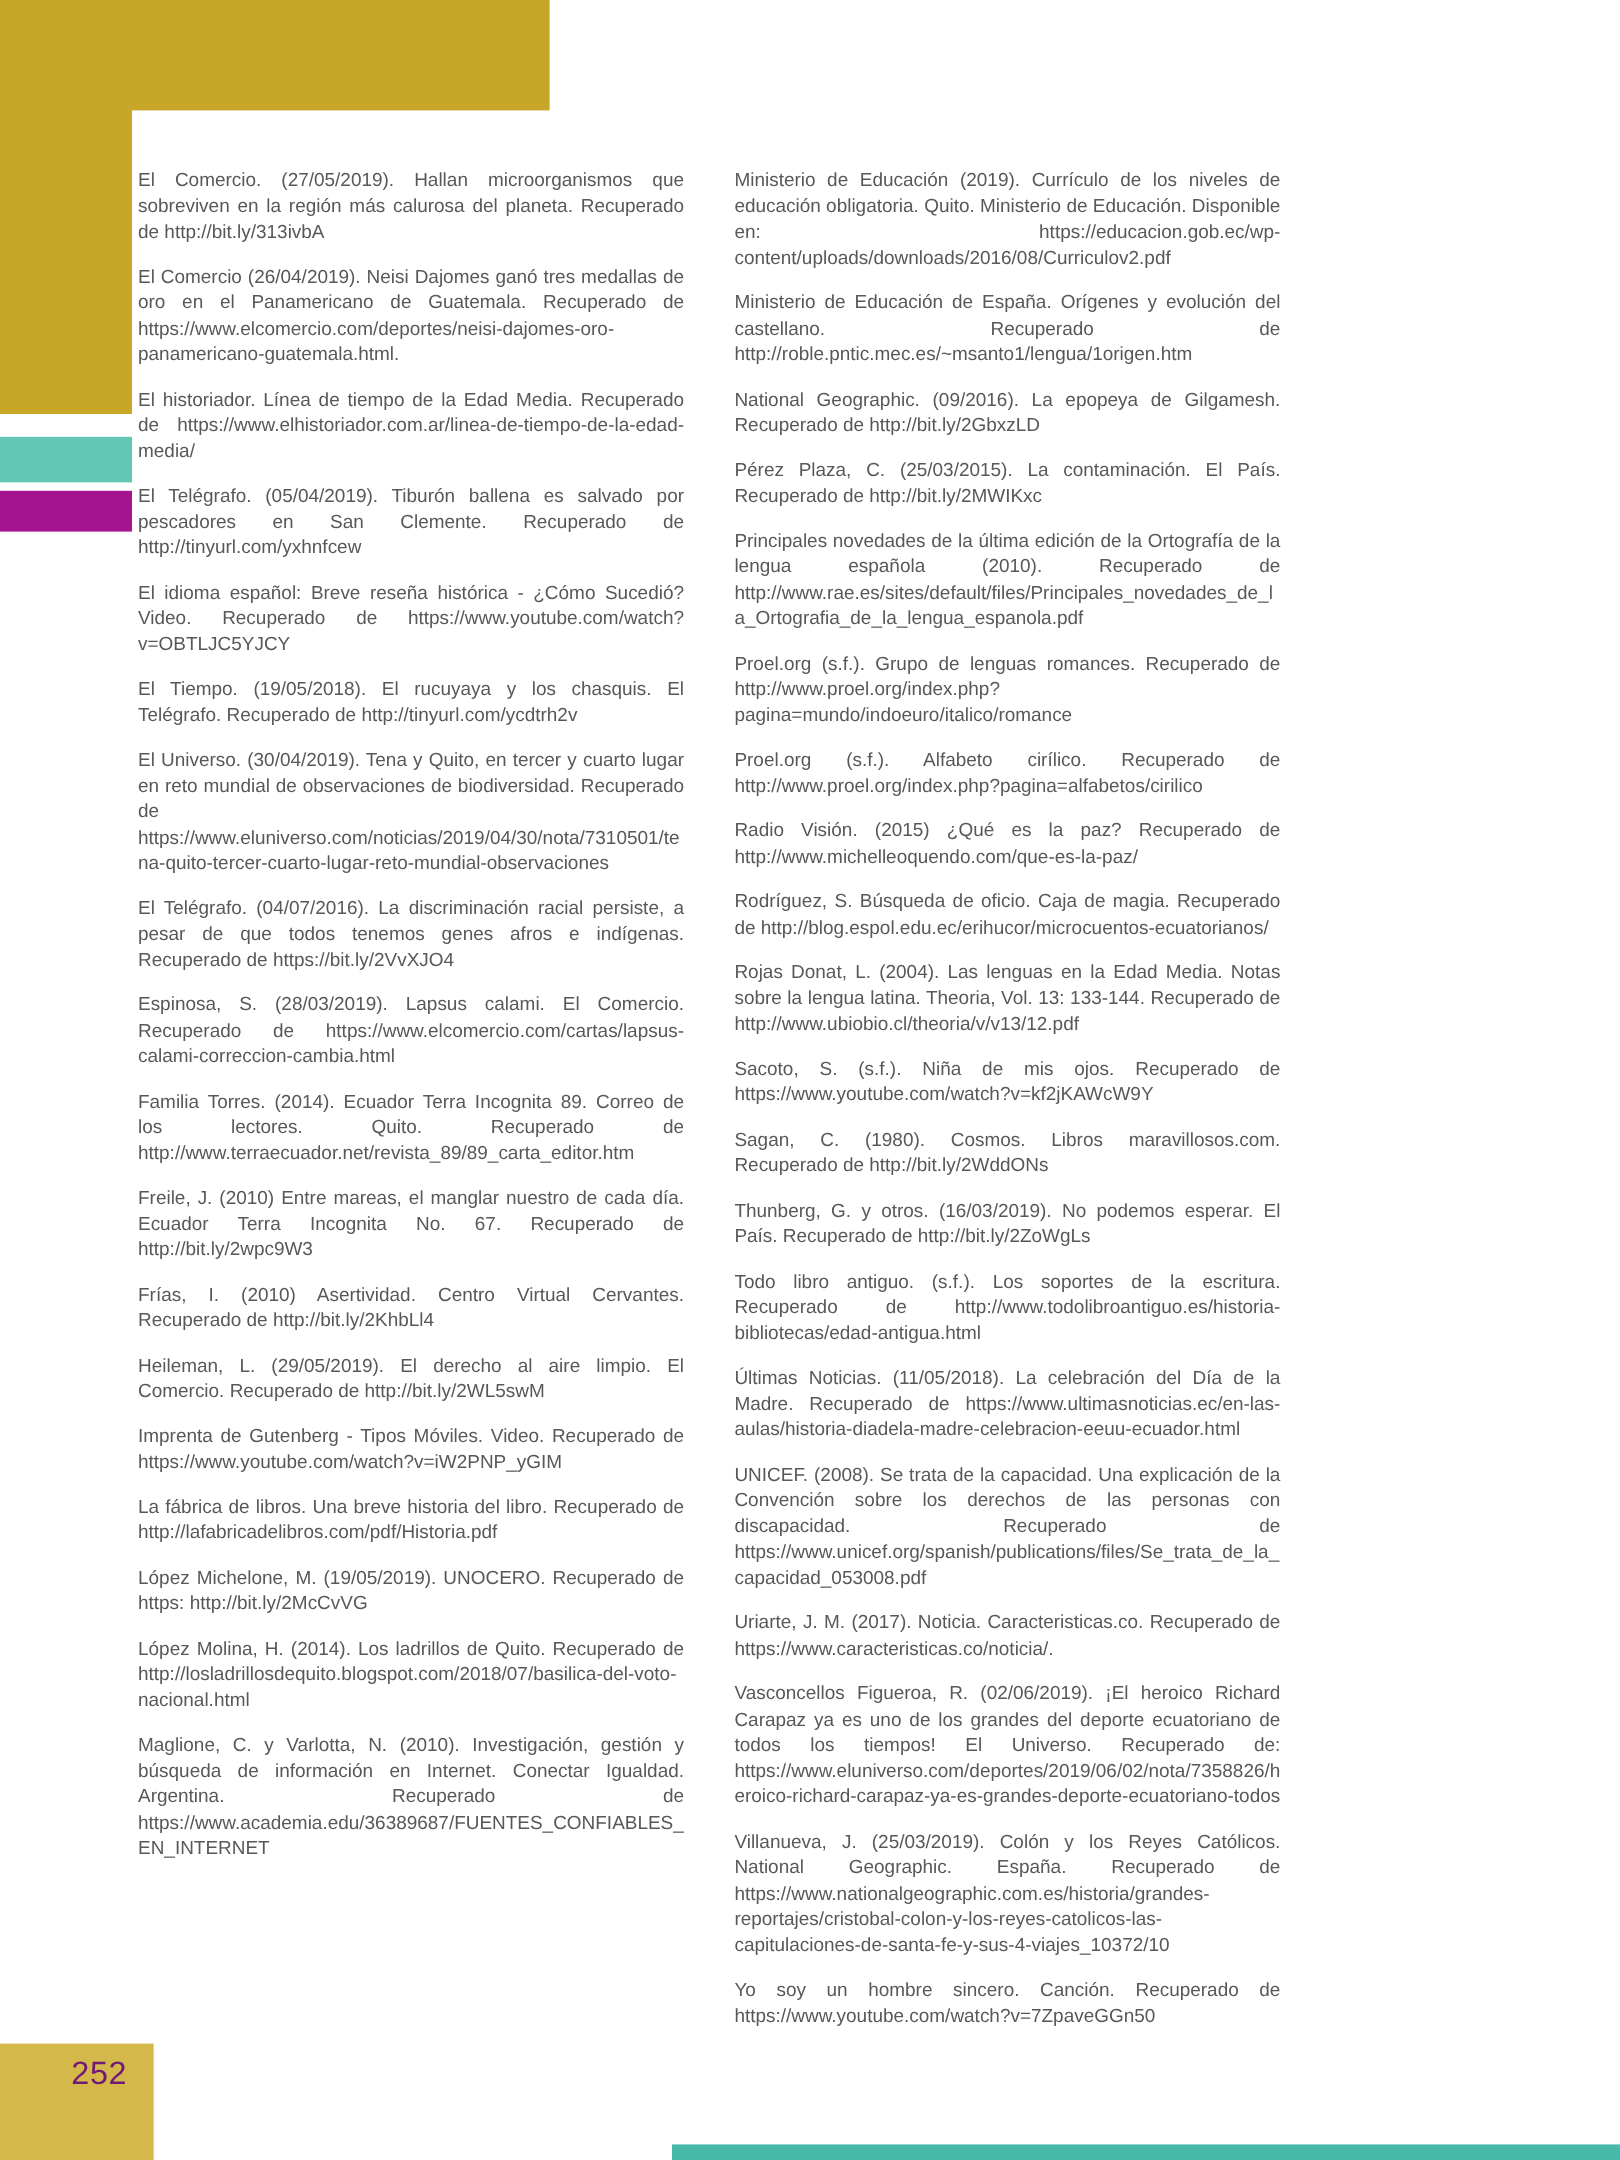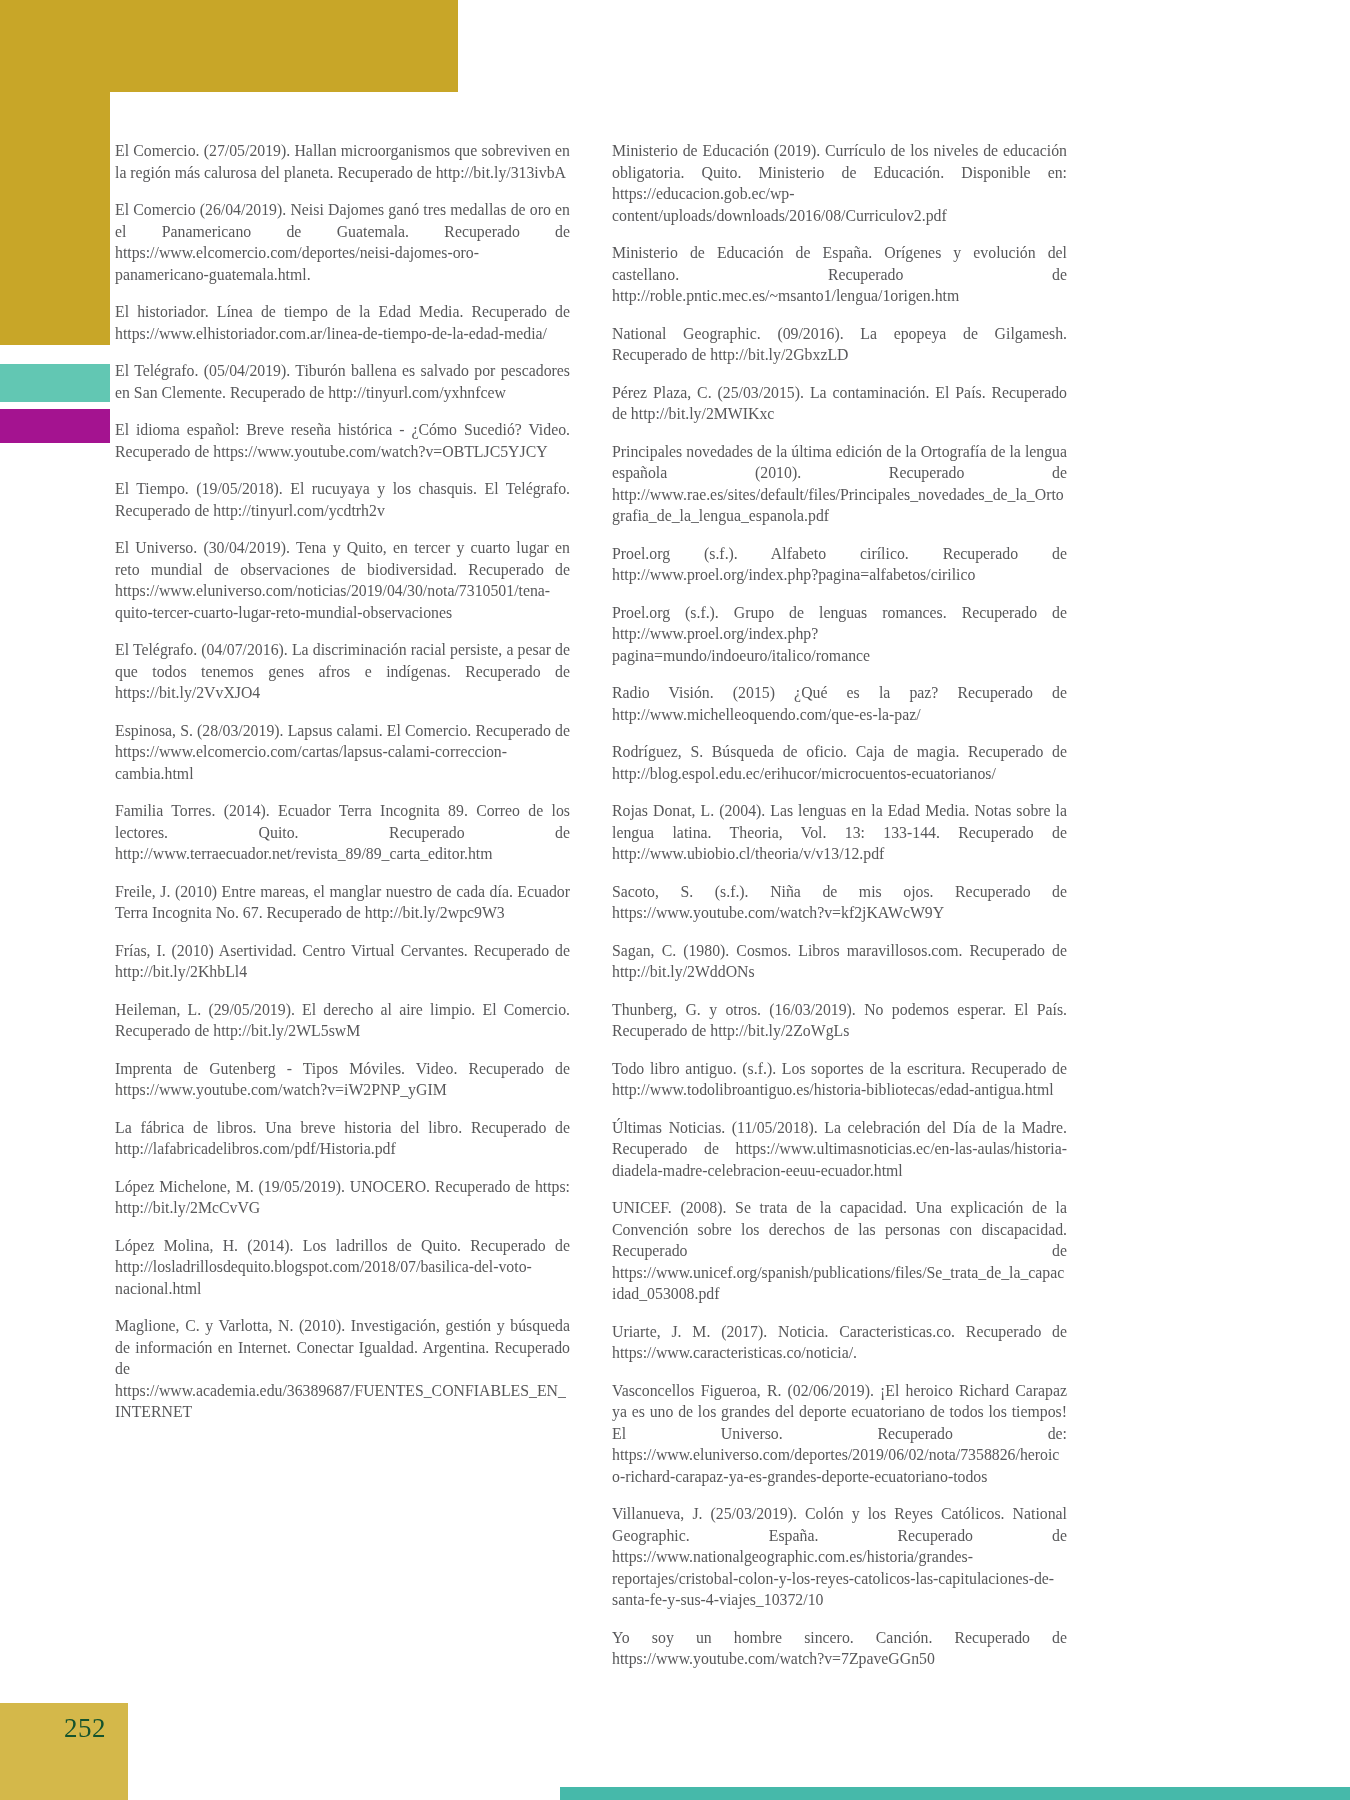--- a/index.html
+++ b/index.html
@@ -6,21 +6,21 @@
     margin: 0;
     padding: 0;
     background: #ffffff;
   }
   .page {
     position: relative;
     width: 1350px;
     height: 1800px;
     background: #ffffff;
     overflow: hidden;
-    font-family: Liberation Serif, serif;
+    font-family: Liberation Sans, sans-serif;
   }
   
   .deco { position: absolute; }
   .deco-top-band   { left: 0; top: 0;      width: 458px; height: 92px;  background: #c8a628; }
   .deco-left-strip { left: 0; top: 0;      width: 110px; height: 345px; background: #c8a628; }
   .deco-teal       { left: 0; top: 364px;  width: 110px; height: 38px;  background: #62c7b3; }
   .deco-magenta    { left: 0; top: 409px;  width: 110px; height: 34px;  background: #a41390; }
   .deco-bottom-band{ left: 560px; top: 1787px; width: 790px; height: 13px; background: #46b9aa; }
 
   .columns {
@@ -48,21 +48,21 @@
     top: 1703px;
     width: 128px;
     height: 97px;
     background: #d4b84a;
   }
   .pagenum-box span {
     position: absolute;
     right: 22px;
     top: 10px;
     font-size: 27px;
-    color: #14532d;
+    color: #701a75;
     letter-spacing: 0.5px;
   }
 </style>
 </head>
 <body>
 
 <div class="page">
   <div class="deco deco-top-band"></div>
   <div class="deco deco-left-strip"></div>
   <div class="deco deco-teal"></div>
@@ -88,22 +88,22 @@
         <p class="ref">López Michelone, M. (19/05/2019). UNOCERO. Recuperado de https: http://bit.ly/2McCvVG</p>
         <p class="ref">López Molina, H. (2014). Los ladrillos de Quito. Recuperado de http://losladrillosdequito.blogspot.com/2018/07/basilica-del-voto-nacional.html</p>
         <p class="ref">Maglione, C. y Varlotta, N. (2010). Investigación, gestión y búsqueda de información en Internet. Conectar Igualdad. Argentina. Recuperado de https://www.academia.edu/36389687/FUENTES_CONFIABLES_EN_INTERNET</p>
       </div>
     <div class="col">
         <p class="ref">Ministerio de Educación (2019). Currículo de los niveles de educación obligatoria. Quito. Ministerio de Educación. Disponible en: https://educacion.gob.ec/wp-content/uploads/downloads/2016/08/Curriculov2.pdf</p>
         <p class="ref">Ministerio de Educación de España. Orígenes y evolución del castellano. Recuperado de http://roble.pntic.mec.es/~msanto1/lengua/1origen.htm</p>
         <p class="ref">National Geographic. (09/2016). La epopeya de Gilgamesh. Recuperado de http://bit.ly/2GbxzLD</p>
         <p class="ref">Pérez Plaza, C. (25/03/2015). La contaminación. El País. Recuperado de http://bit.ly/2MWIKxc</p>
         <p class="ref">Principales novedades de la última edición de la Ortografía de la lengua española (2010). Recuperado de http://www.rae.es/sites/default/files/Principales_novedades_de_la_Ortografia_de_la_lengua_espanola.pdf</p>
+        <p class="ref">Proel.org (s.f.). Grupo de lenguas romances. Recuperado de http://www.proel.org/index.php?pagina=mundo/indoeuro/italico/romance</p>
         <p class="ref">Proel.org (s.f.). Alfabeto cirílico. Recuperado de http://www.proel.org/index.php?pagina=alfabetos/cirilico</p>
-        <p class="ref">Proel.org (s.f.). Grupo de lenguas romances. Recuperado de http://www.proel.org/index.php?pagina=mundo/indoeuro/italico/romance</p>
         <p class="ref">Radio Visión. (2015) ¿Qué es la paz? Recuperado de http://www.michelleoquendo.com/que-es-la-paz/</p>
         <p class="ref">Rodríguez, S. Búsqueda de oficio. Caja de magia. Recuperado de http://blog.espol.edu.ec/erihucor/microcuentos-ecuatorianos/</p>
         <p class="ref">Rojas Donat, L. (2004). Las lenguas en la Edad Media. Notas sobre la lengua latina. Theoria, Vol. 13: 133-144. Recuperado de http://www.ubiobio.cl/theoria/v/v13/12.pdf</p>
         <p class="ref">Sacoto, S. (s.f.). Niña de mis ojos. Recuperado de https://www.youtube.com/watch?v=kf2jKAWcW9Y</p>
         <p class="ref">Sagan, C. (1980). Cosmos. Libros maravillosos.com. Recuperado de http://bit.ly/2WddONs</p>
         <p class="ref">Thunberg, G. y otros. (16/03/2019). No podemos esperar. El País. Recuperado de http://bit.ly/2ZoWgLs</p>
         <p class="ref">Todo libro antiguo. (s.f.). Los soportes de la escritura. Recuperado de http://www.todolibroantiguo.es/historia-bibliotecas/edad-antigua.html</p>
         <p class="ref">Últimas Noticias. (11/05/2018). La celebración del Día de la Madre. Recuperado de https://www.ultimasnoticias.ec/en-las-aulas/historia-diadela-madre-celebracion-eeuu-ecuador.html</p>
         <p class="ref">UNICEF. (2008). Se trata de la capacidad. Una explicación de la Convención sobre los derechos de las personas con discapacidad. Recuperado de https://www.unicef.org/spanish/publications/files/Se_trata_de_la_capacidad_053008.pdf</p>
         <p class="ref">Uriarte, J. M. (2017). Noticia. Caracteristicas.co. Recuperado de https://www.caracteristicas.co/noticia/.</p>

